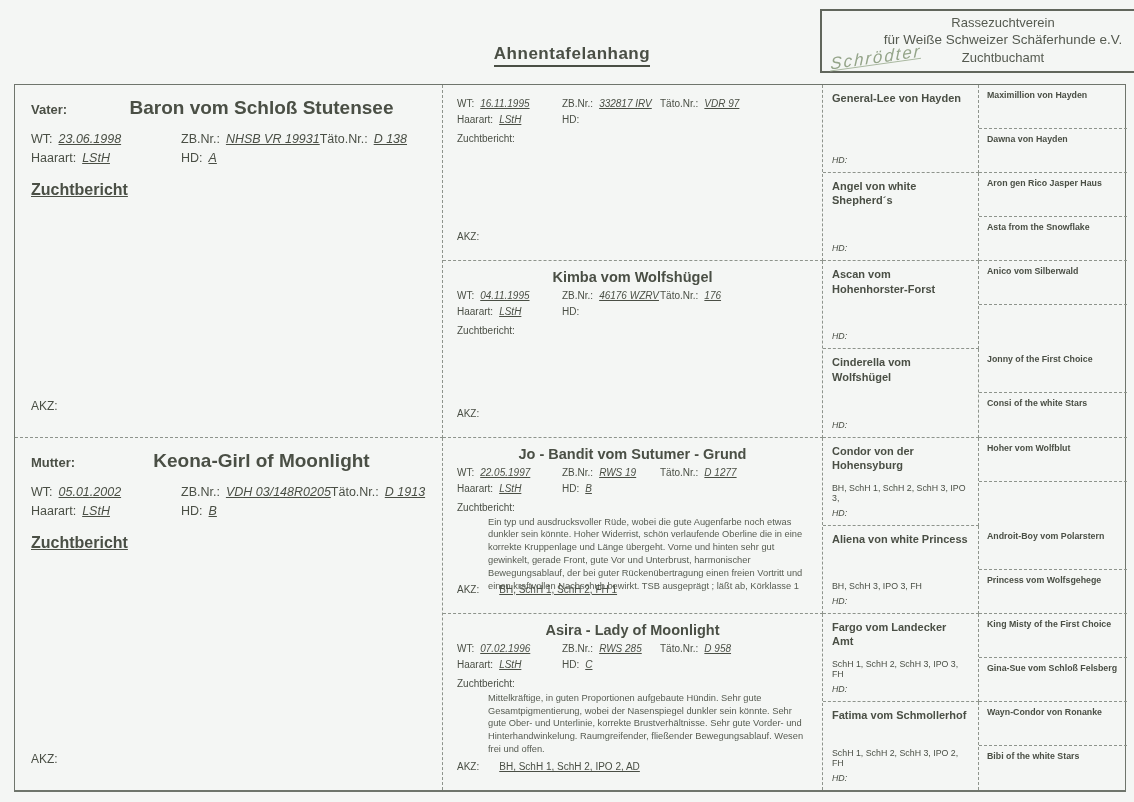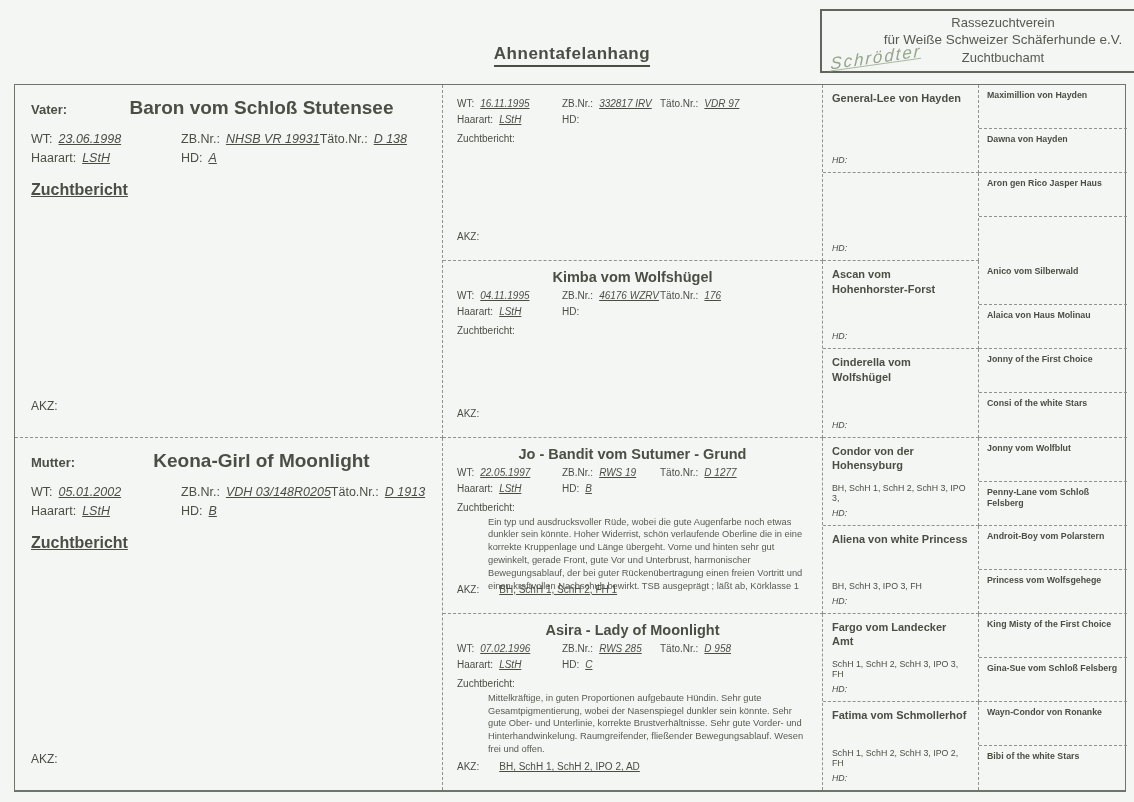--- a/index.html
+++ b/index.html
@@ -317,20 +317,21 @@
         <span class="val">BH, SchH 1, SchH 2, IPO 2, AD</span>
       </div>
   </div>
 
   <div class="cell ggp" style="grid-column:3;grid-row:1/3">
     <div class="ggp-name">General-Lee von Hayden</div>
     <div class="ggp-titles"></div>
     <div class="ggp-hd">HD:</div>
   </div>
   <div class="cell ggp" style="grid-column:3;grid-row:3/5">
+    <div class="ggp-name">Angel von white Shepherd´s</div>
     <div class="ggp-titles"></div>
     <div class="ggp-hd">HD:</div>
   </div>
   <div class="cell ggp" style="grid-column:3;grid-row:5/7">
     <div class="ggp-name">Ascan vom Hohenhorster-Forst</div>
     <div class="ggp-titles"></div>
     <div class="ggp-hd">HD:</div>
   </div>
   <div class="cell ggp" style="grid-column:3;grid-row:7/9">
     <div class="ggp-name">Cinderella vom Wolfshügel</div>
@@ -360,37 +361,34 @@
 
   <div class="cell g3 last-col" style="grid-column:4;grid-row:1">
       <div class="g3-name">Maximillion von Hayden</div>
     </div>
   <div class="cell g3 last-col" style="grid-column:4;grid-row:2">
       <div class="g3-name">Dawna von Hayden</div>
     </div>
   <div class="cell g3 last-col" style="grid-column:4;grid-row:3">
       <div class="g3-name">Aron gen Rico Jasper Haus</div>
     </div>
+  <div class="cell g3 last-col" style="grid-column:4;grid-row:4">
+      <div class="g3-name">Asta from the Snowflake</div>
+    </div>
   <div class="cell g3 last-col" style="grid-column:4;grid-row:5">
       <div class="g3-name">Anico vom Silberwald</div>
     </div>
-  <div class="cell g3 last-col" style="grid-column:4;grid-row:6">
-      <div class="g3-name">Alaica von Haus Molinau</div>
-    </div>
   <div class="cell g3 last-col" style="grid-column:4;grid-row:7">
       <div class="g3-name">Jonny of the First Choice</div>
     </div>
   <div class="cell g3 last-col" style="grid-column:4;grid-row:8">
       <div class="g3-name">Consi of the white Stars</div>
     </div>
   <div class="cell g3 last-col" style="grid-column:4;grid-row:9">
-      <div class="g3-name">Jonny vom Wolfblut</div>
-    </div>
-  <div class="cell g3 last-col" style="grid-column:4;grid-row:10">
-      <div class="g3-name">Penny-Lane vom Schloß Felsberg</div>
+      <div class="g3-name">Hoher vom Wolfblut</div>
     </div>
   <div class="cell g3 last-col" style="grid-column:4;grid-row:11">
       <div class="g3-name">Androit-Boy vom Polarstern</div>
     </div>
   <div class="cell g3 last-col" style="grid-column:4;grid-row:12">
       <div class="g3-name">Princess vom Wolfsgehege</div>
     </div>
   <div class="cell g3 last-col" style="grid-column:4;grid-row:13">
       <div class="g3-name">King Misty of the First Choice</div>
     </div>

